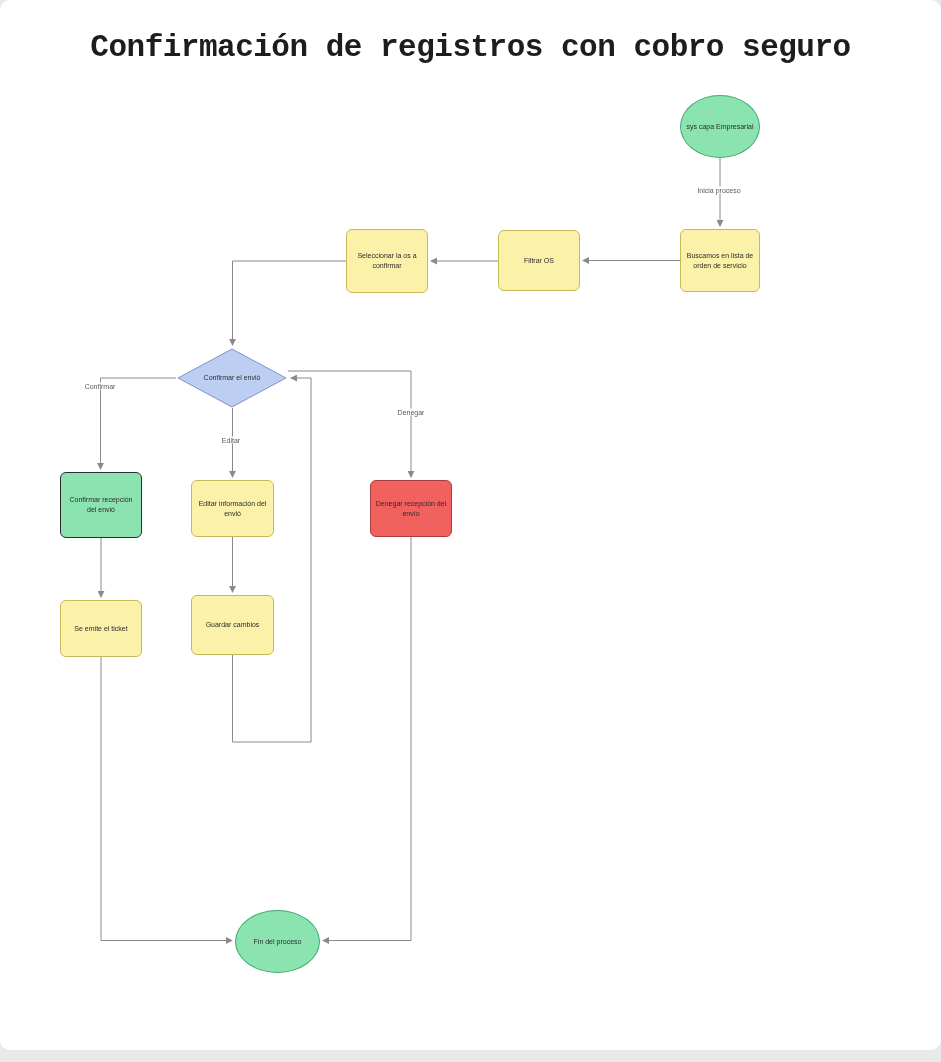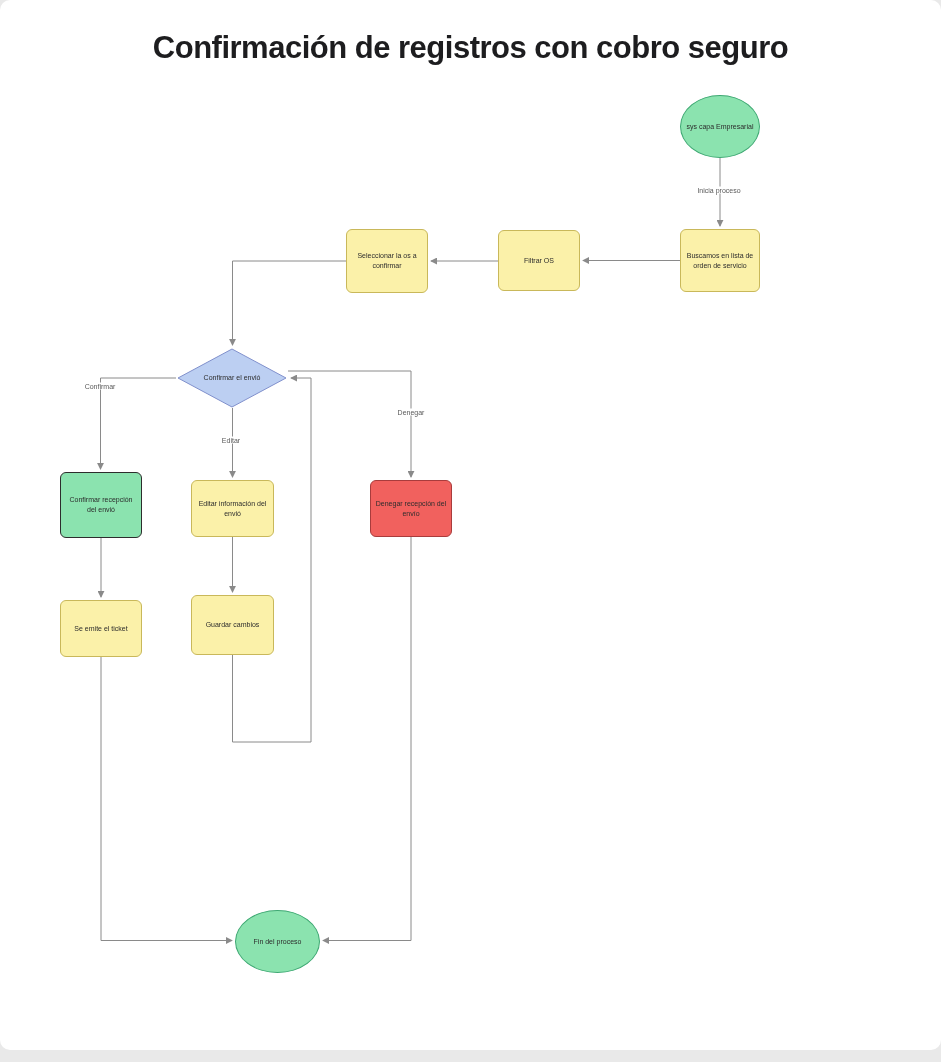--- a/index.html
+++ b/index.html
@@ -5,21 +5,21 @@
   * { margin:0; padding:0; box-sizing:border-box; }
   html,body { background:#e9e9e9; }
   body { font-family:"Liberation Sans","DejaVu Sans",sans-serif; }
   .canvas {
     position:relative; width:941px; height:1050px; margin:0 auto;
     background:#ffffff; border-radius:10px; overflow:hidden;
   }
   .title {
     position:absolute; top:30px; left:0; width:100%;
     text-align:center; font-size:31px; font-weight:700;
-    color:#1d1d1f; letter-spacing:-0.5px;
+    color:#1d1d1f; letter-spacing:-0.5px;font-family:Liberation Mono, monospace;
   }
   svg.edges { position:absolute; left:0; top:0; }
   .edge { fill:none; stroke:var(--edge,#8a8a8a); stroke-width:1; }
   #arrowEnd path { fill:var(--edge,#8a8a8a); }
 
   .node {
     position:absolute; display:flex; align-items:center; justify-content:center;
     text-align:center; font-size:7px; color:#2c2c2c; line-height:1.4; padding:3px;
   }
   .rect { border:1px solid; border-radius:6px; }

